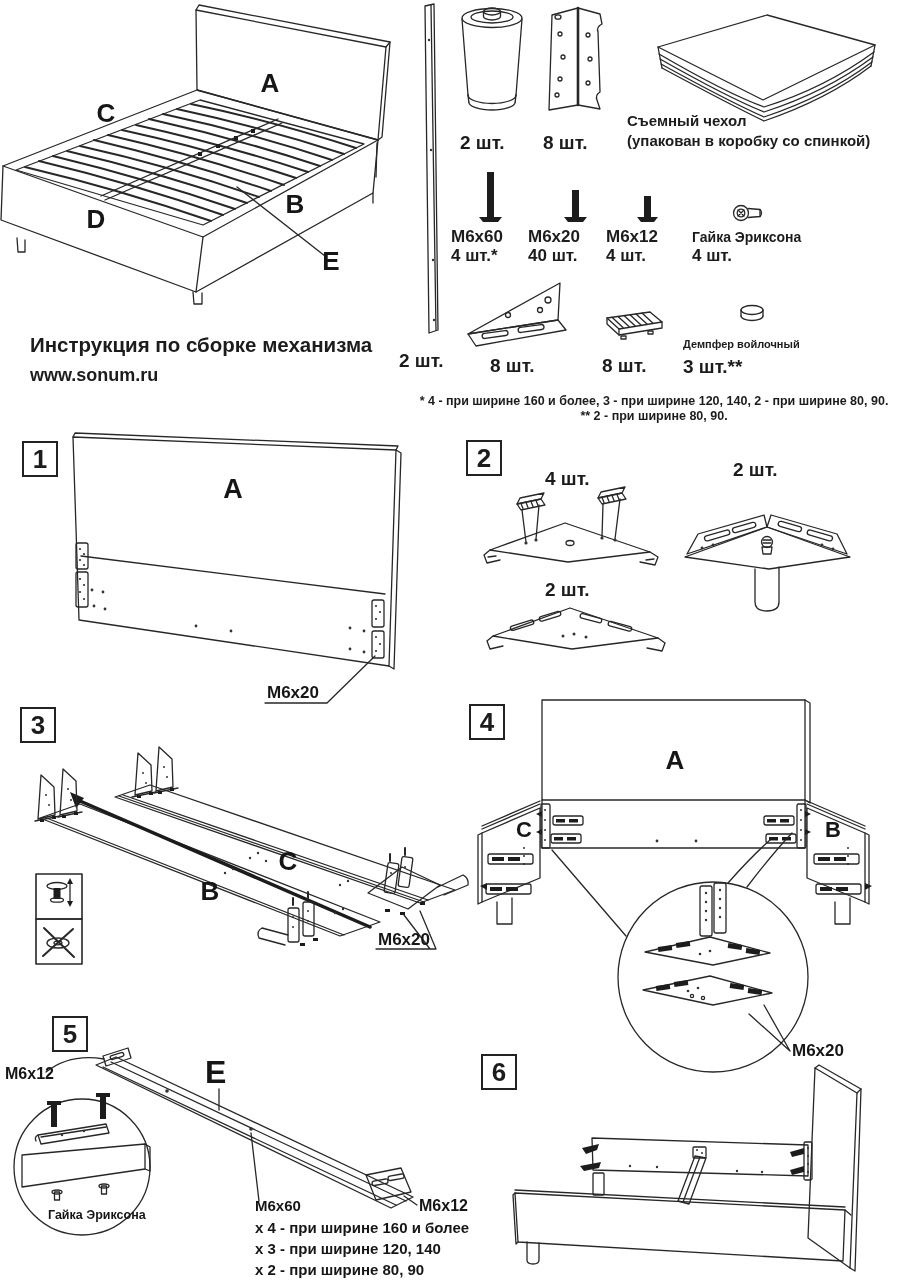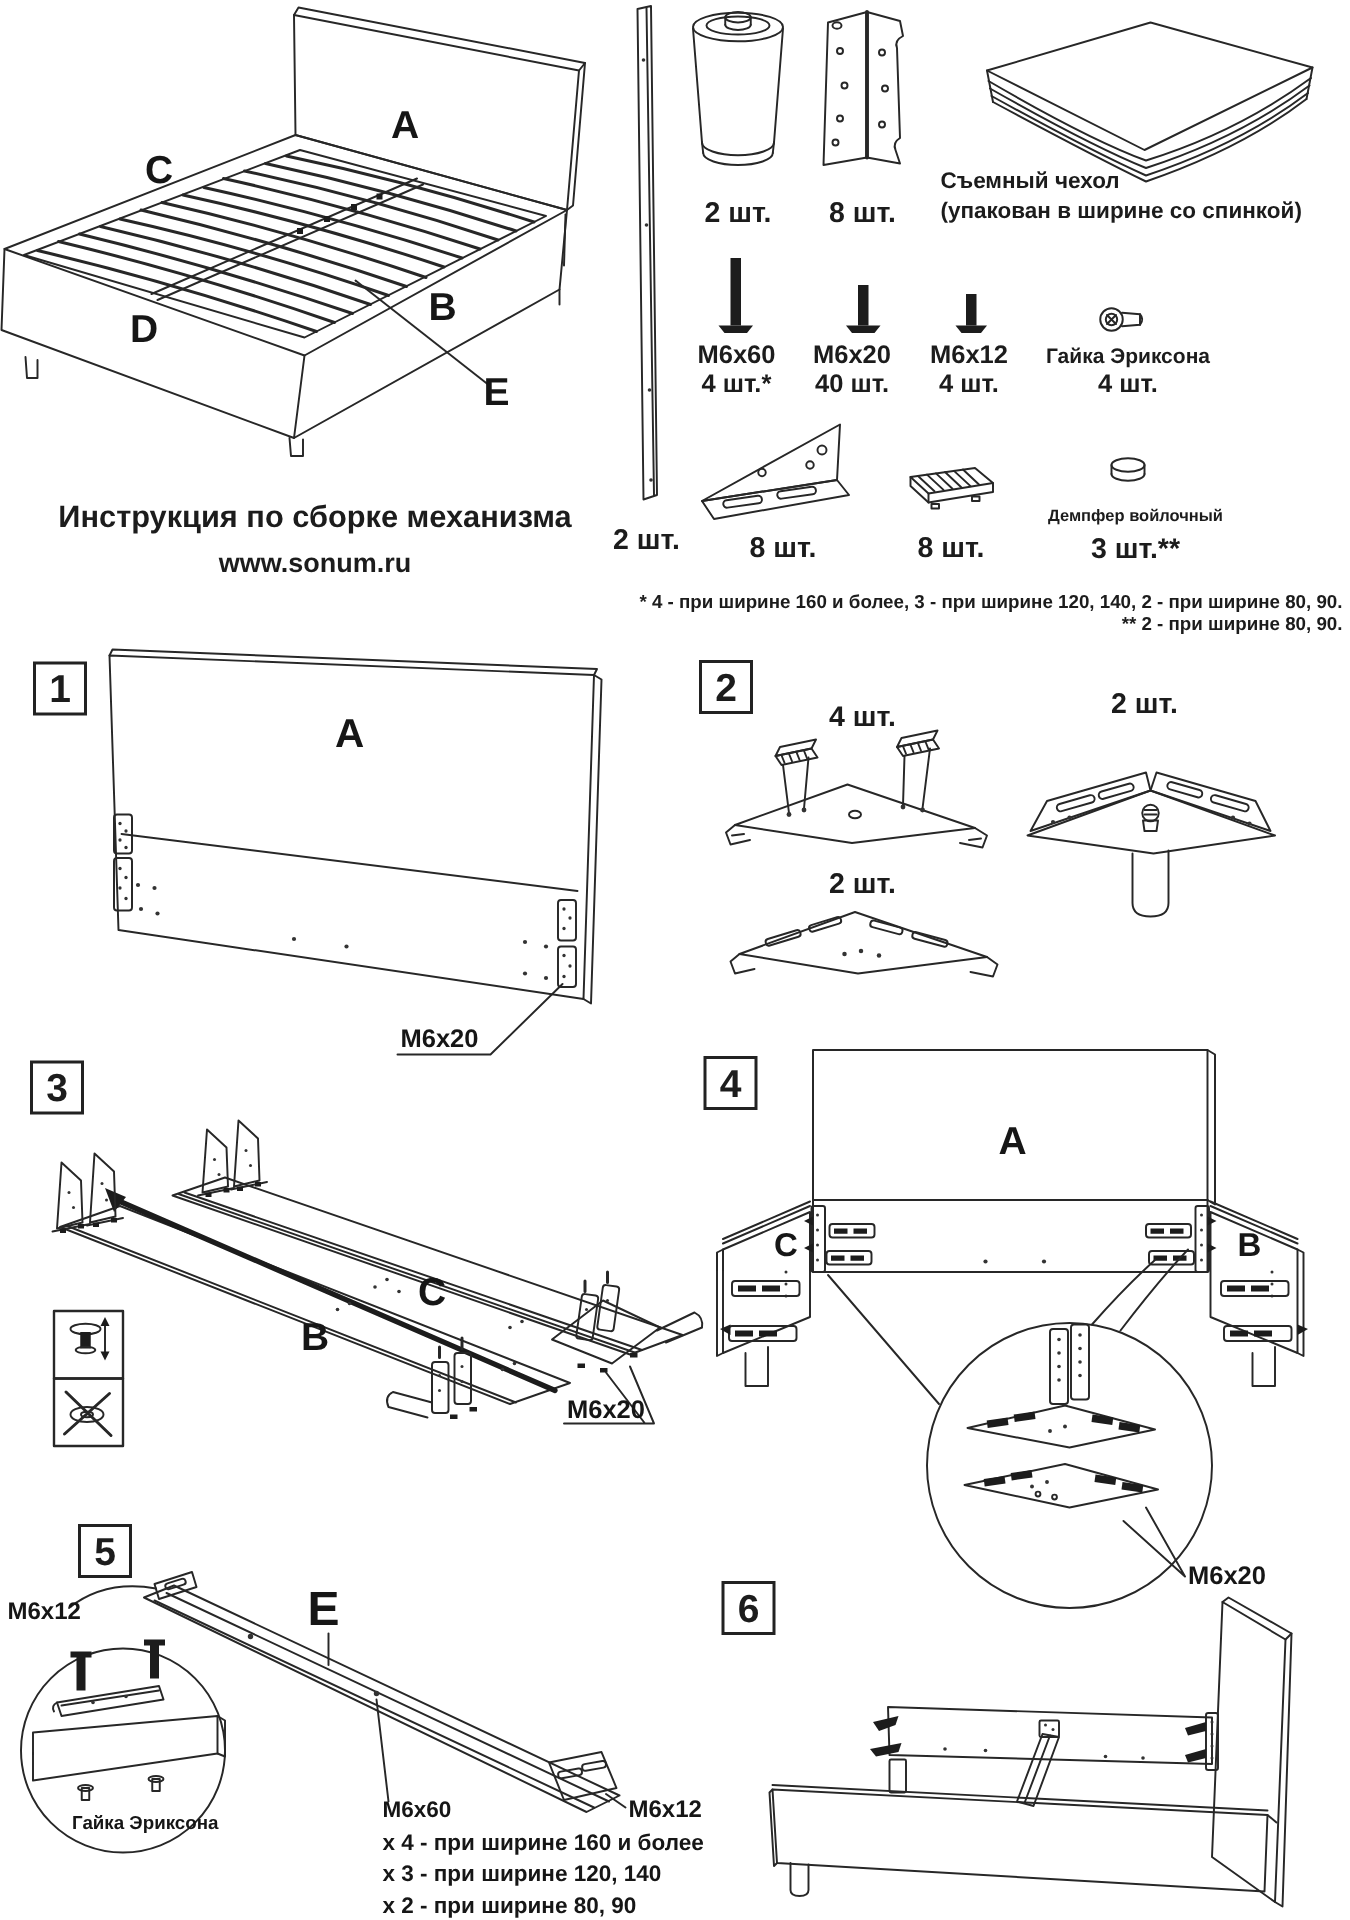--- a/index.html
+++ b/index.html
@@ -1,19 +1,19 @@
 <!DOCTYPE html>
 <html><head>
 <meta charset="utf-8">
 <style>
   html,body{margin:0;padding:0;background:#fff;}
   .page{position:relative;width:900px;height:1280px;background:#fff;overflow:hidden;
         font-family:"Liberation Sans",sans-serif;color:#1c1c1c;}
-  .plabel{position:absolute;font-weight:700;color:#1c1c1c;text-align:center;line-height:1.05;}
-  .llabel{position:absolute;font-weight:700;color:#1c1c1c;text-align:right;line-height:1.25;}
+  .plabel{position:absolute;font-weight:700;color:#1c1c1c;line-height:1.05;}
+  .llabel{position:absolute;font-weight:700;color:#1c1c1c;text-align:center;line-height:1.25;}
   .step-box{position:absolute;width:32px;height:32px;border:2.5px solid #222;background:#fff;
             display:flex;align-items:center;justify-content:center;
             font-size:26px;font-weight:700;color:#1c1c1c;}
   svg{position:absolute;}
   .ln{fill:none;stroke:#272727;stroke-width:1.3;stroke-linejoin:round;stroke-linecap:round;}
   .ln2{fill:none;stroke:#272727;stroke-width:2;stroke-linejoin:round;stroke-linecap:round;}
   .thick{fill:none;stroke:#1c1c1c;stroke-width:3.5;stroke-linecap:round;}
   .fl{fill:#1c1c1c;stroke:none;}
   .dt{fill:#333;stroke:none;}
   .tx{fill:#161616;font-family:"Liberation Sans",sans-serif;font-weight:700;}
@@ -165,21 +165,21 @@
       <ellipse class="ln" cx="297" cy="310" rx="11" ry="4.5"></ellipse>
       <path class="ln" d="M286,310 L286,316 M308,310 L308,316"></path>
       <path class="ln" d="M286,316 A11,4.5 0 0 0 308,316"></path>
     </g>
   </svg>
 
   <div class="plabel" style="left:399px;top:351px;width:64px;font-size:19px">2 шт.</div>
   <div class="plabel" style="left:460px;top:133px;width:64px;font-size:19px">2 шт.</div>
   <div class="plabel" style="left:543px;top:133px;width:64px;font-size:19px">8 шт.</div>
   <div class="llabel" style="left:627px;top:112px;font-size:15px">Съемный чехол</div>
-  <div class="llabel" style="left:627px;top:132px;font-size:15px">(упакован в ширине со спинкой)</div>
+  <div class="llabel" style="left:627px;top:132px;font-size:15px">(упакован в коробку со спинкой)</div>
   <div class="plabel" style="left:451px;top:228px;width:80px;font-size:17px">М6х60</div>
   <div class="plabel" style="left:451px;top:247px;width:80px;font-size:17px">4 шт.*</div>
   <div class="plabel" style="left:528px;top:228px;width:80px;font-size:17px">М6х20</div>
   <div class="plabel" style="left:528px;top:247px;width:80px;font-size:17px">40 шт.</div>
   <div class="plabel" style="left:606px;top:228px;width:80px;font-size:17px">М6х12</div>
   <div class="plabel" style="left:606px;top:247px;width:80px;font-size:17px">4 шт.</div>
   <div class="plabel" style="left:692px;top:230px;width:120px;font-size:14px">Гайка Эриксона</div>
   <div class="plabel" style="left:692px;top:247px;width:120px;font-size:17px">4 шт.</div>
   <div class="plabel" style="left:490px;top:356px;width:64px;font-size:19px">8 шт.</div>
   <div class="plabel" style="left:602px;top:356px;width:64px;font-size:19px">8 шт.</div>

